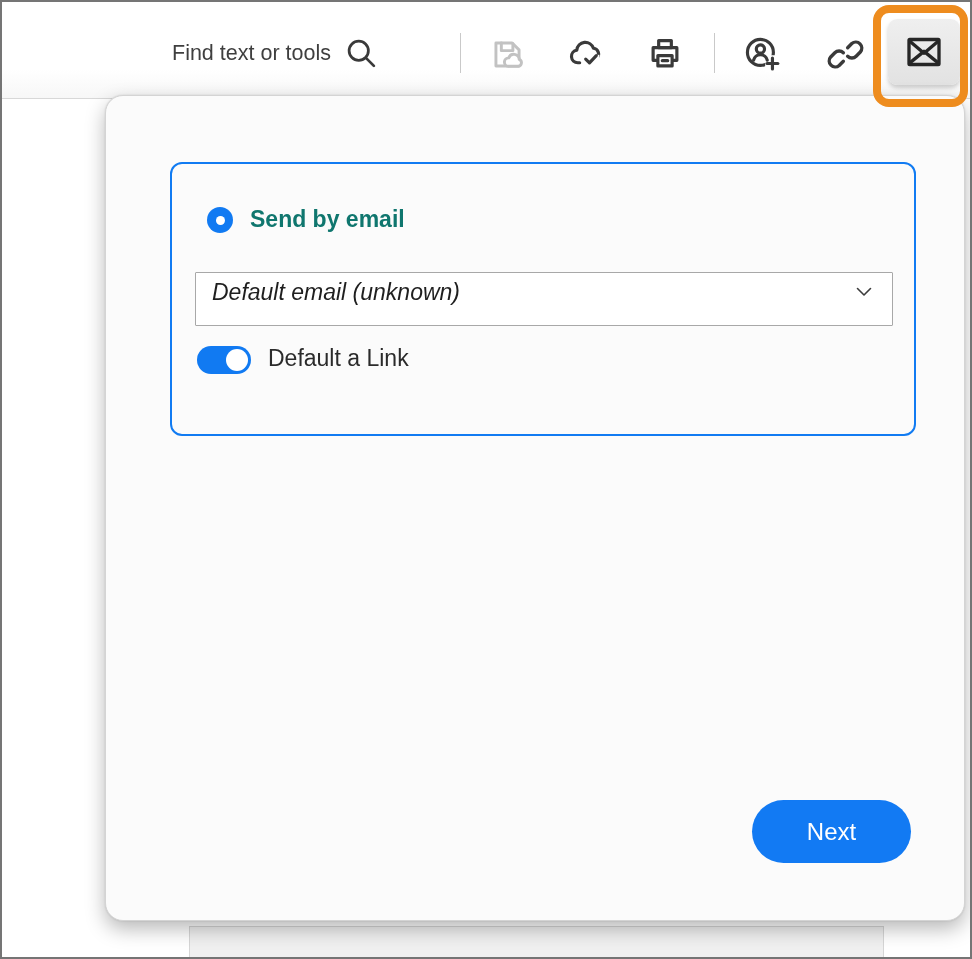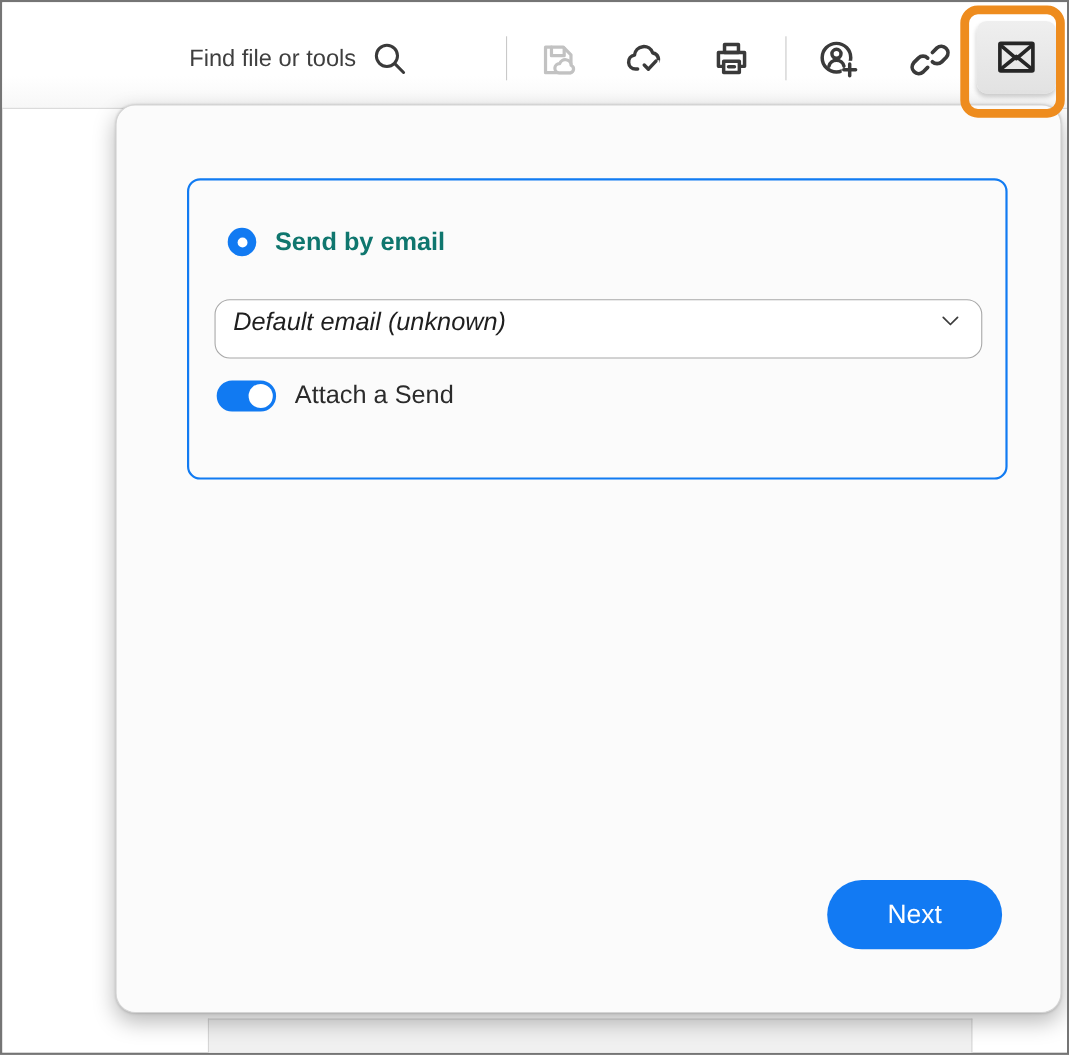--- a/index.html
+++ b/index.html
@@ -54,21 +54,21 @@
   }
   .radio::after{
     content:"";position:absolute;left:8.5px;top:8.5px;width:9px;height:9px;
     border-radius:50%;background:#ffffff;
   }
   .radio-label{
     position:absolute;left:144px;top:110px;font-size:23px;font-weight:700;color:#0f766e;
   }
   .dropdown{
     position:absolute;left:89px;top:176px;width:698px;height:54px;cursor:pointer;
-    background:#ffffff;border:1px solid #a8a8a8;border-radius:14px;
+    background:#ffffff;border:1px solid #a8a8a8;border-radius:1px;
     display:flex;align-items:center;justify-content:space-between;padding:0 20px 14px 16px;
   }
   .dropdown .val{font-style:italic;font-size:23px;color:#1f1f1f;}
   .toggle{
     position:absolute;left:91px;top:250px;width:54px;height:28px;border-radius:14px;
     background:#117AF2;cursor:pointer;
   }
   .toggle::after{
     content:"";position:absolute;right:3px;top:3px;width:22px;height:22px;
     border-radius:50%;background:#ffffff;
@@ -91,21 +91,21 @@
   }
 </style>
 </head>
 <body>
 
 <div class="screen">
 
   <div class="toolbar">
 
     <div class="find-tools">
-      <span class="lbl">Find file or tools</span>
+      <span class="lbl">Find text or tools</span>
       <span style="display:flex">
         <svg width="33" height="33" viewBox="0 0 24 24" fill="none" class="icon-dark" stroke-width="2" stroke-linecap="round">
           <circle cx="10" cy="10" r="7"></circle>
             <line x1="15.2" y1="15.2" x2="21" y2="21"></line>
         </svg>
       </span>
     </div>
 
     <div class="tb-divider" style="left:458px"></div>
 
@@ -187,21 +187,21 @@
     <div class="dropdown">
       <span class="val">Default email (unknown)</span>
       <span style="display:flex">
         <svg width="16" height="10" viewBox="0 0 16 10" fill="none" stroke="#3c3c3c" stroke-width="1.6" stroke-linecap="round" stroke-linejoin="round">
           <path d="M1.5 1.5 L8 8 L14.5 1.5"></path>
         </svg>
       </span>
     </div>
 
     <div class="toggle" role="switch" aria-checked="true"></div>
-    <div class="toggle-label">Attach a Send</div>
+    <div class="toggle-label">Default a Link</div>
 
 
     <button class="next-btn">Next</button>
   </div>
 
   <div class="highlight"></div>
 
 </div>
 
 </body></html>

